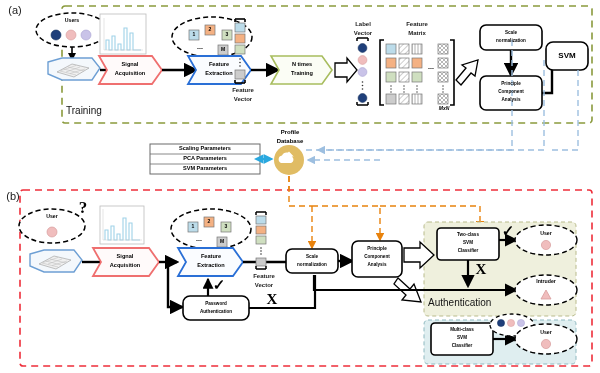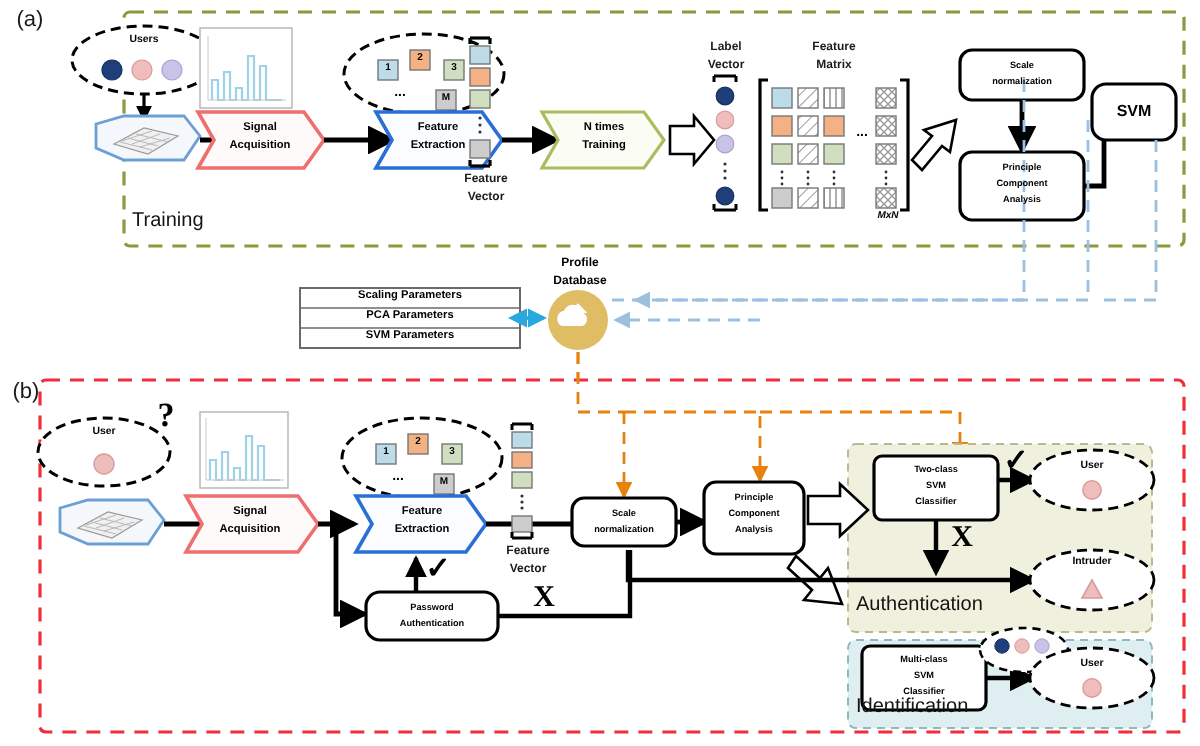--- a/index.html
+++ b/index.html
@@ -373,21 +373,20 @@
   <div class="ctext tiny" style="left:438px;top:240px;width:60px;height:7px;">SVM</div>
   <div class="ctext tiny" style="left:438px;top:248px;width:60px;height:7px;">Classifier</div>
 
   <div class="ctext big-mark" style="left:500px;top:224px;width:16px;height:16px;">✓</div>
   <div class="ctext big-mark" style="left:473px;top:262px;width:16px;height:16px;">X</div>
 
   <div class="ctext tiny2" style="left:526px;top:229px;width:40px;height:9px;">User</div>
   <div class="ctext tiny2" style="left:524px;top:277px;width:44px;height:9px;">Intruder</div>
 
   <div class="ctext sec-label" style="left:428px;top:296px;width:120px;height:14px;justify-content:flex-start;">Authentication</div>
-  <div class="ctext sec-label" style="left:428px;top:347px;width:120px;height:14px;justify-content:flex-start;">Identification</div>
 
   <div class="ctext tiny" style="left:432px;top:327px;width:60px;height:7px;">Multi-class</div>
   <div class="ctext tiny" style="left:432px;top:335px;width:60px;height:7px;">SVM</div>
   <div class="ctext tiny" style="left:432px;top:343px;width:60px;height:7px;">Classifier</div>
 
   <div class="ctext tiny2" style="left:526px;top:328px;width:40px;height:9px;">User</div>
 
 </div>
 
 </body></html>

